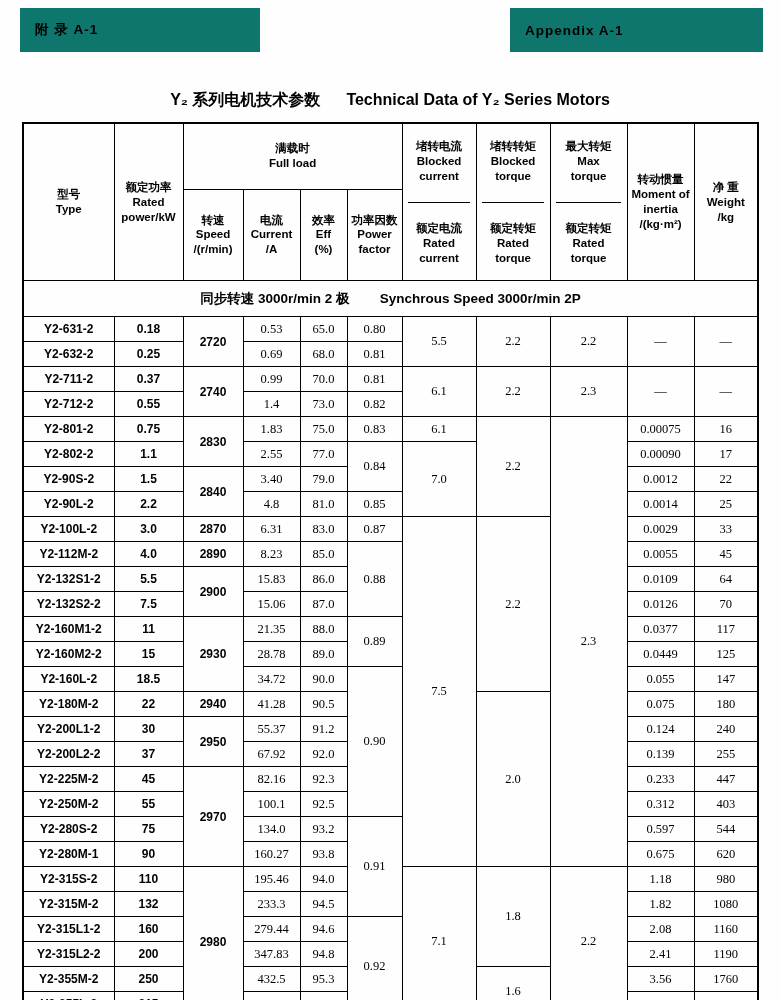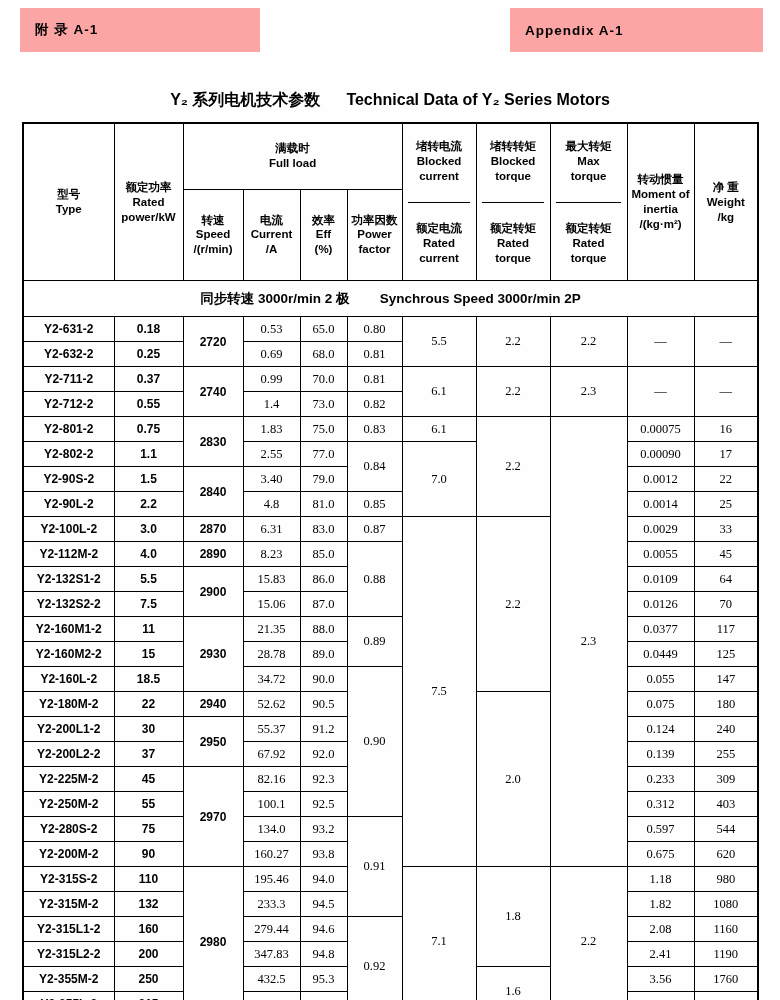--- a/index.html
+++ b/index.html
@@ -5,21 +5,21 @@
   html, body { margin: 0; padding: 0; }
   body {
     width: 780px; height: 1000px;
     position: relative;
     background: #fefefe;
     font-family: "Liberation Sans", sans-serif;
     color: #000;
   }
   .corner-tag {
     position: absolute; top: 8px; height: 44px;
-    background: #fca5a5;
+    background: #0f766e;
     display: flex; align-items: center;
     font-weight: bold; font-size: 13.5px;
     letter-spacing: 1px;
     box-sizing: border-box; padding-left: 15px;
   }
   .tag-left  { left: 20px;  width: 240px; }
   .tag-right { left: 510px; width: 253px; text-align: center; }
 
   .page-title {
     position: absolute; top: 90px; left: 0; width: 780px;
@@ -302,21 +302,21 @@
           <td class="c-serif">34.72</td>
           <td class="c-serif">90.0</td>
           <td rowspan="6" class="c-serif">0.90</td>
           <td class="c-serif">0.055</td>
           <td class="c-serif">147</td>
         </tr>
         <tr>
           <td class="c-bold">Y2-180M-2</td>
           <td class="c-bold">22</td>
           <td class="c-bold">2940</td>
-          <td class="c-serif">52.62</td>
+          <td class="c-serif">41.28</td>
           <td class="c-serif">90.5</td>
           <td rowspan="7" class="c-serif">2.0</td>
           <td class="c-serif">0.075</td>
           <td class="c-serif">180</td>
         </tr>
         <tr>
           <td class="c-bold">Y2-200L1-2</td>
           <td class="c-bold">30</td>
           <td rowspan="2" class="c-bold">2950</td>
           <td class="c-serif">55.37</td>
@@ -332,41 +332,41 @@
           <td class="c-serif">0.139</td>
           <td class="c-serif">255</td>
         </tr>
         <tr>
           <td class="c-bold">Y2-225M-2</td>
           <td class="c-bold">45</td>
           <td rowspan="4" class="c-bold">2970</td>
           <td class="c-serif">82.16</td>
           <td class="c-serif">92.3</td>
           <td class="c-serif">0.233</td>
-          <td class="c-serif">309</td>
+          <td class="c-serif">447</td>
         </tr>
         <tr>
           <td class="c-bold">Y2-250M-2</td>
           <td class="c-bold">55</td>
           <td class="c-serif">100.1</td>
           <td class="c-serif">92.5</td>
           <td class="c-serif">0.312</td>
           <td class="c-serif">403</td>
         </tr>
         <tr>
           <td class="c-bold">Y2-280S-2</td>
           <td class="c-bold">75</td>
           <td class="c-serif">134.0</td>
           <td class="c-serif">93.2</td>
           <td rowspan="4" class="c-serif">0.91</td>
           <td class="c-serif">0.597</td>
           <td class="c-serif">544</td>
         </tr>
         <tr>
-          <td class="c-bold">Y2-200M-2</td>
+          <td class="c-bold">Y2-280M-1</td>
           <td class="c-bold">90</td>
           <td class="c-serif">160.27</td>
           <td class="c-serif">93.8</td>
           <td class="c-serif">0.675</td>
           <td class="c-serif">620</td>
         </tr>
         <tr>
           <td class="c-bold">Y2-315S-2</td>
           <td class="c-bold">110</td>
           <td rowspan="6" class="c-bold">2980</td>

